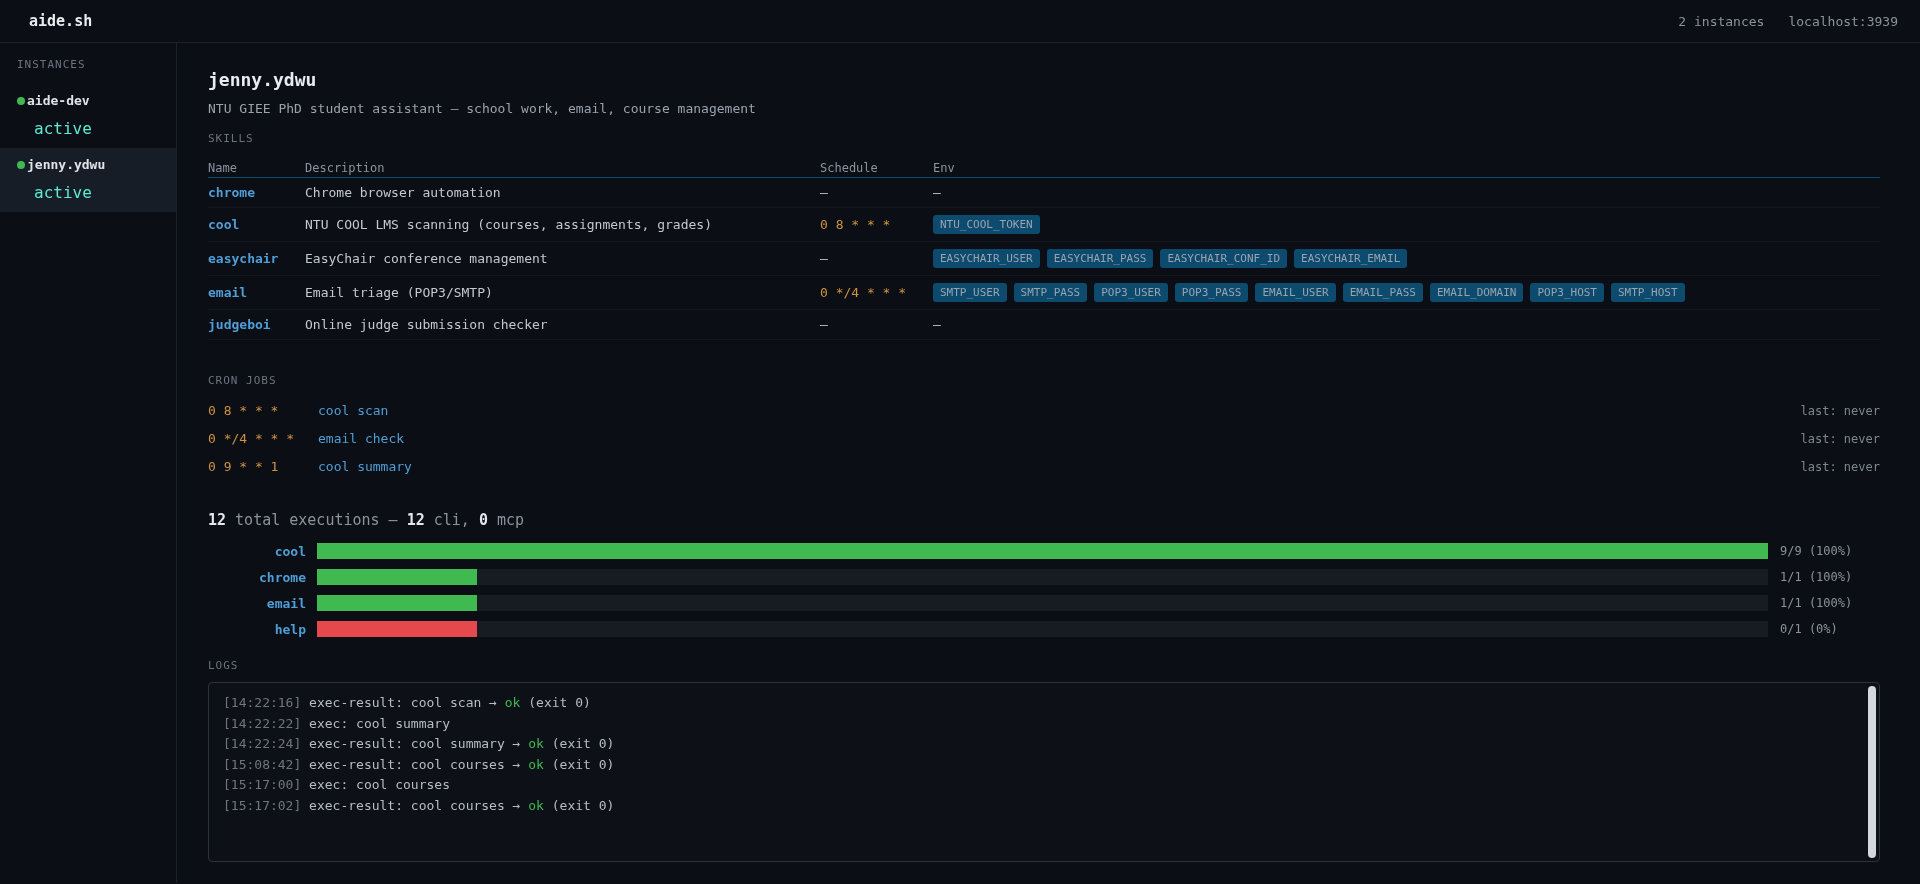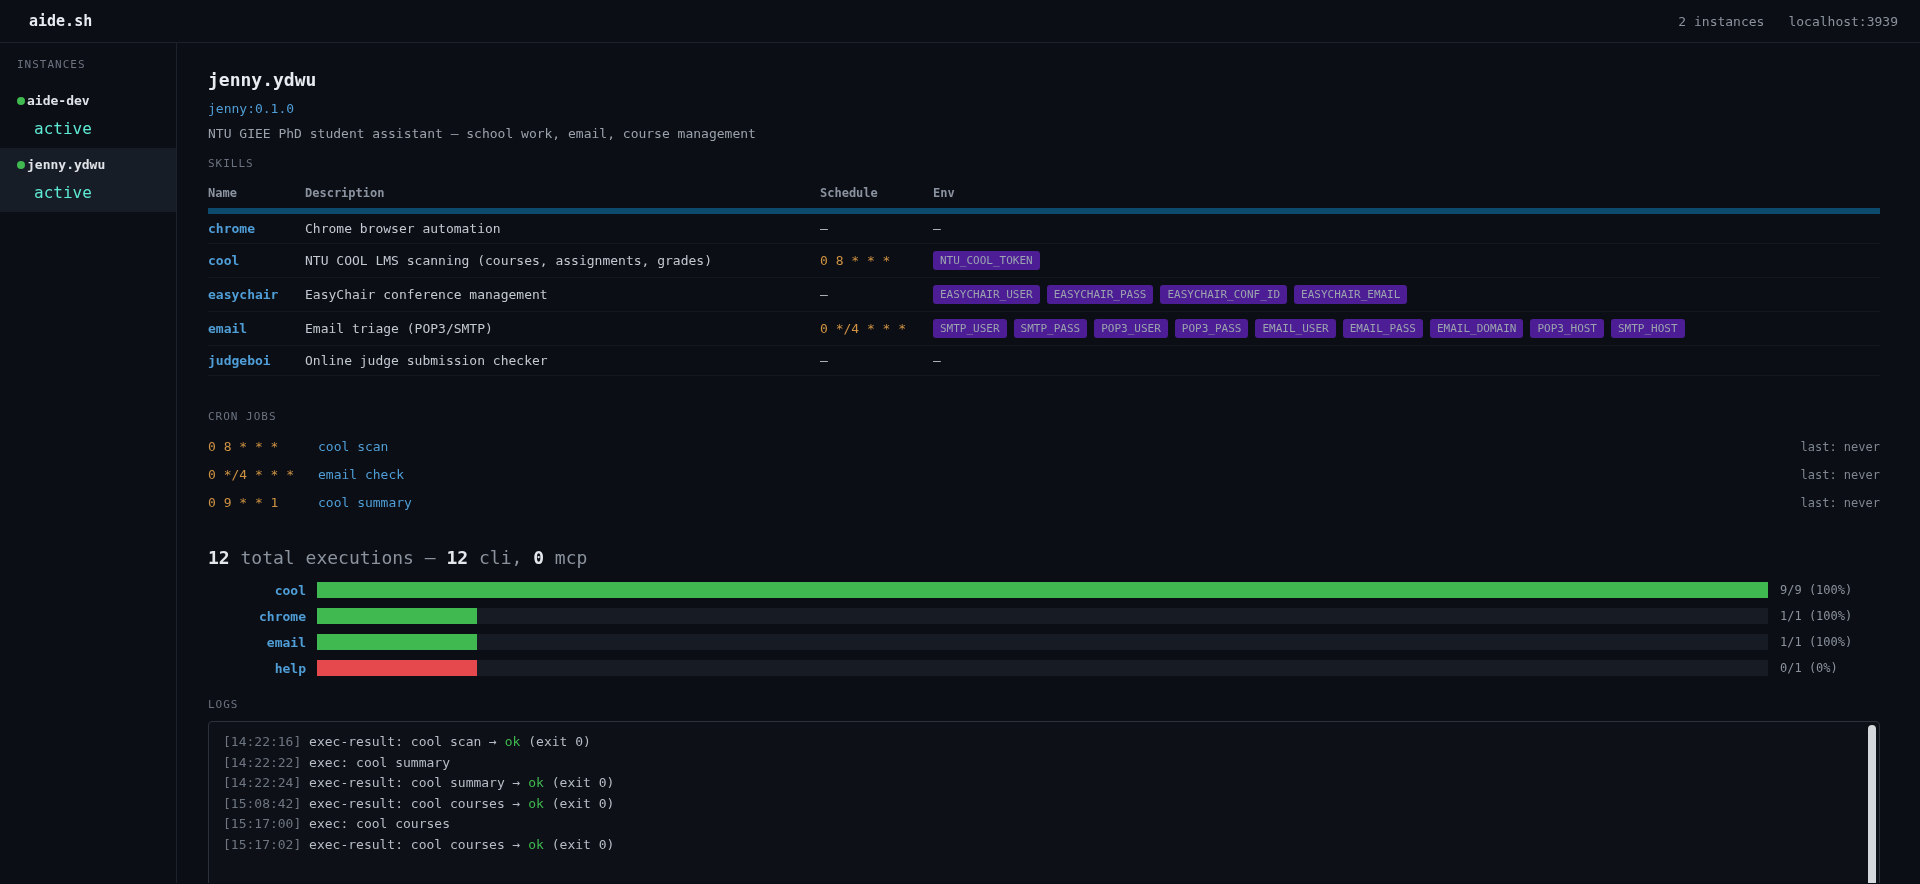--- a/index.html
+++ b/index.html
@@ -28,45 +28,45 @@
   .main { flex:1; padding:26px 40px 0 31px; overflow:hidden; }
   
   .page-title { font-size:18px; font-weight:bold; color:#e8ebef; margin-bottom:11px; }
   .version { font-size:13px; color:#4f9ed7; margin-bottom:10px; }
   .description { font-size:13px; color:#9aa2ad; }
   .section-header { font-size:11px; letter-spacing:1px; color:#6b7380; margin-bottom:8px; }
   
   .skills-section { margin-top:16px; }
   table.skills { width:100%; border-collapse:collapse; table-layout:fixed; margin-top:2px; }
   .skills th {
-    text-align:left; font-weight:bold; font-size:12px; color:#8b93a0;
-    padding:8px 0 8px; border-bottom:6px solid #0c4a6e;
+    text-align:left; font-weight:normal; font-size:12px; color:#8b93a0;
+    padding:8px 0 2px; border-bottom:1px solid #0c4a6e;
   }
   .skills th.col-0 { width:97px; }
   .skills th.col-1 { width:515px; }
   .skills th.col-2 { width:113px; }
   .skills td { font-size:13px; padding:7px 0; border-bottom:1px solid #121720; white-space:nowrap; vertical-align:middle; }
   .skill-link { color:#4f9ed7; font-weight:bold; cursor:pointer; }
   .c-desc { color:#c3c9d1; }
   .cron-text { color:#cf9243; }
   .dash { color:#c3c9d1; }
   .badge {
-    display:inline-block; background:#4c1d95; color:#9aa3ae; font-size:11px;
+    display:inline-block; background:#0c4a6e; color:#9aa3ae; font-size:11px;
     padding:3px 7px; border-radius:3px; margin-right:7px;
   }
   
   .cron-section { margin-top:34px; }
   .cron-list { margin-top:16px; }
   .cron-row { display:flex; align-items:center; font-size:13px; line-height:16px; margin-bottom:12px; }
   .cron-sched { width:110px; flex-shrink:0; color:#cf9243; }
   .cron-cmd { color:#4f9ed7; cursor:pointer; }
   .cron-last { margin-left:auto; font-size:12px; color:#7e8691; }
   
   .usage-section { margin-top:36px; }
-  .usage-summary { margin-top:8px; font-size:18px; color:#8b939e; }
+  .usage-summary { margin-top:8px; font-size:15px; color:#8b939e; }
   .usage-summary .strong { color:#e4e8ec; font-weight:bold; }
   .usage-bars { margin-top:14px; }
   .bar-row { display:flex; align-items:center; height:16px; margin-bottom:10px; }
   .bar-label { width:98px; flex-shrink:0; text-align:right; font-size:13px; font-weight:bold; color:#4f9ed7; cursor:pointer; }
   .bar-track { flex:1; height:16px; margin-left:11px; background:#171c24; display:block; }
   .bar-fill { display:block; height:100%; }
   .bar-value { width:112px; flex-shrink:0; padding-left:12px; font-size:12px; color:#8b939e; }
   
   .logs-section { margin-top:22px; }
   .log-box {
@@ -108,21 +108,20 @@
             <span class="dot"></span>
             <span class="side-name">jenny.ydwu</span>
           </div>
           <div class="side-status">active</div>
         </div>
       </div>
   </aside>
 
   <main class="main">
     <h1 class="page-title">jenny.ydwu</h1>
-    <div class="version">jenny:0.1.0</div>
     <div class="description">NTU GIEE PhD student assistant — school work, email, course management</div>
 
     <section class="skills-section">
       <div class="section-header">SKILLS</div>
       <table class="skills">
         <thead>
             <tr id="skills-head">
               <th class="col-0">Name</th>
               <th class="col-1">Description</th>
               <th class="col-2">Schedule</th>

